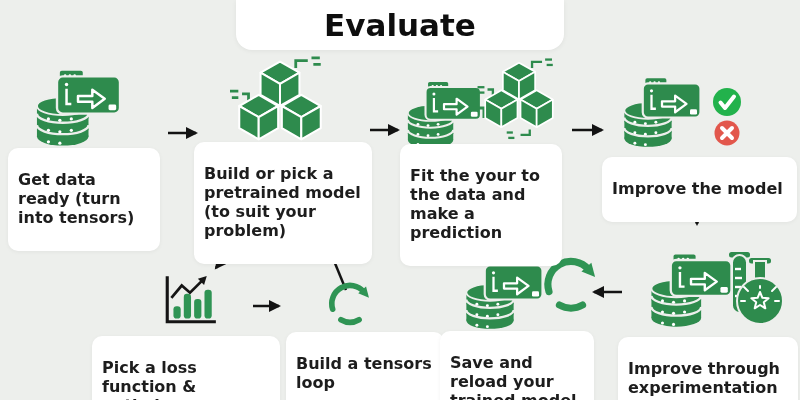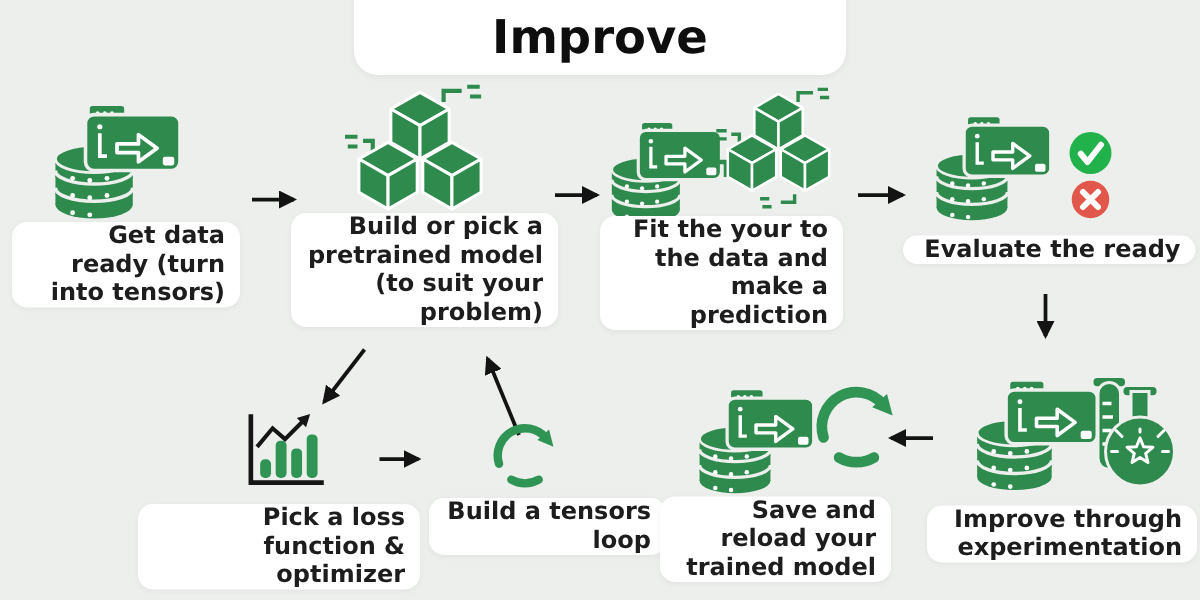--- a/index.html
+++ b/index.html
@@ -11,21 +11,21 @@
   .title {
     position:absolute; left:236px; top:0; width:328px; height:50px;
     background:#ffffff; border-radius:0 0 16px 16px;
     display:flex; align-items:center; justify-content:center;
     font-size:31px; font-weight:800; color:#0e0e0e; z-index:10;
     box-shadow:0 1px 5px rgba(0,0,0,0.06);
   }
   .box {
     position:absolute; background:#ffffff; border-radius:10px;
     color:#1d1d1d; font-weight:600; font-size:16px; line-height:1.18;
-    text-align:right; padding:0 10px; box-sizing:border-box;
+    text-align:left; padding:23px 10px; box-sizing:border-box;
     z-index:10; box-shadow:0 1px 4px rgba(0,0,0,0.05);
   }
   .step-icon { position:absolute; z-index:6; }
   .arrows { position:absolute; left:0; top:0; z-index:5; pointer-events:none; }
 </style>
 </head>
 <body>
 
 <div class="canvas">
 
@@ -102,21 +102,21 @@
           <rect x="23" y="21" width="7" height="24" rx="3"></rect>
           <rect x="33" y="26" width="7" height="19" rx="3"></rect>
           <rect x="43" y="17" width="7" height="28" rx="3"></rect>
         </g>
         <path d="M11 25 L21 13 L29 20 L41 8" fill="none" stroke="#151515" stroke-width="2.6"></path>
         <polygon points="45.2,3.8 42.6,12.4 36.6,6.4" fill="#151515"></polygon>
       </symbol>
     </defs>
   </svg>
 
-  <div class="title">Improve</div>
+  <div class="title">Evaluate</div>
 
   <svg class="arrows" width="800" height="400">
     <defs>
       <marker id="ah" markerUnits="userSpaceOnUse" markerWidth="14" markerHeight="12" refX="10" refY="6" orient="auto">
         <path d="M0,0 L12,6 L0,12 Z" fill="#131313"></path>
       </marker>
     </defs>
     <g stroke="#131313" stroke-width="2.5" fill="none">
       <path d="M168 133 L196 133" marker-end="url(#ah)"></path>
       <path d="M370 130 L398 130" marker-end="url(#ah)"></path>
@@ -191,19 +191,19 @@
         <path d="M100 57 h-4"></path>
           <path d="M130 57 h4"></path>
           <path d="M115 44 v-2"></path>
       </g>
     </g>
   </svg>
 
   <div class="box" style="left:8px;top:148px;width:152px">Get data ready (turn into tensors)</div>
   <div class="box" style="left:194px;top:142px;width:178px">Build or pick a pretrained model (to suit your problem)</div>
   <div class="box" style="left:400px;top:144px;width:162px">Fit the your to the data and make a prediction</div>
-  <div class="box" style="left:602px;top:157px;width:195px;white-space:nowrap">Evaluate the ready</div>
+  <div class="box" style="left:602px;top:157px;width:195px;white-space:nowrap">Improve the model</div>
   <div class="box" style="left:92px;top:336px;width:188px">Pick a loss function &amp; optimizer</div>
   <div class="box" style="left:286px;top:332px;width:158px">Build a tensors loop</div>
   <div class="box" style="left:440px;top:331px;width:154px">Save and reload your trained model</div>
   <div class="box" style="left:618px;top:337px;width:180px">Improve through experimentation</div>
 
 </div>
 
 </body></html>

